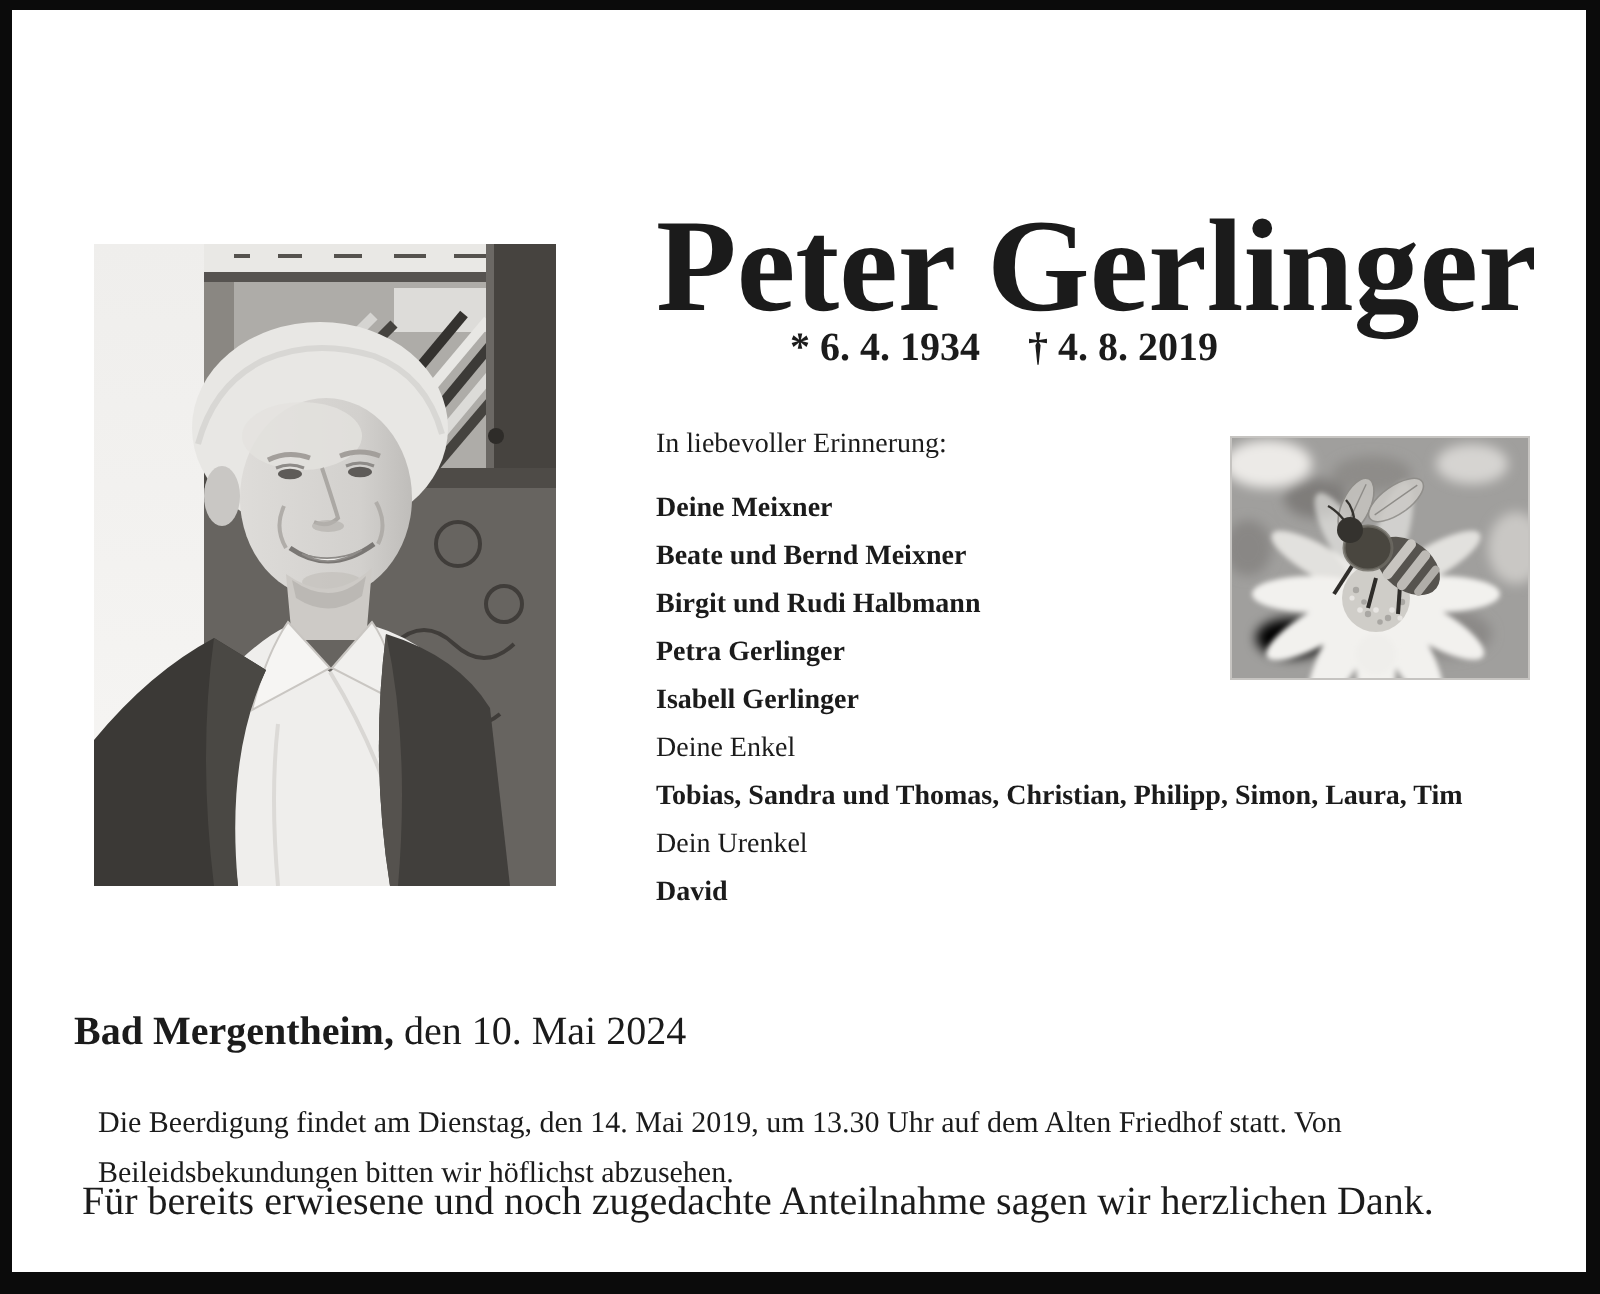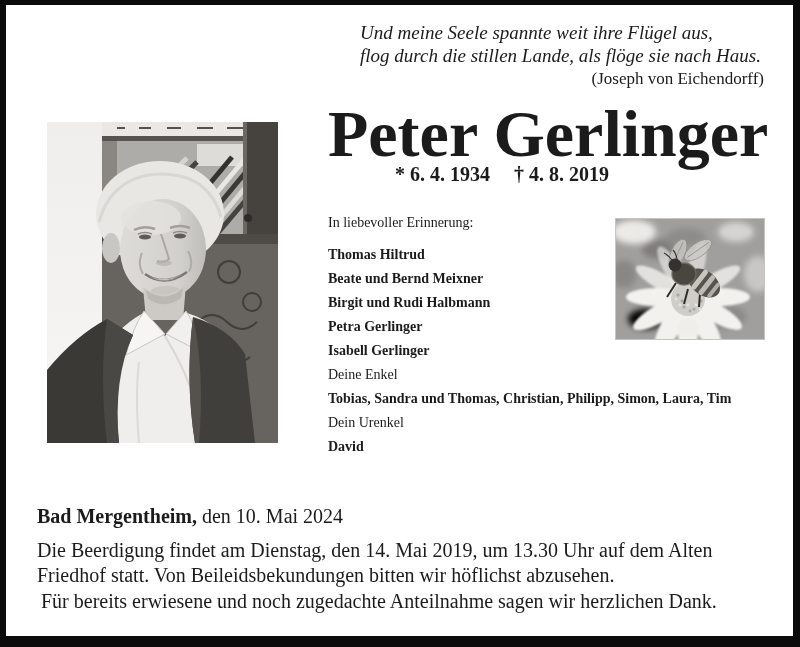--- a/index.html
+++ b/index.html
@@ -35,33 +35,28 @@
   .memorial{position:absolute;left:322px;top:206px;width:472px;font-size:14px;line-height:24px;}
   .memorial .intro{margin-bottom:8px;}
   .bold{font-weight:bold;}
 
   
   .flower{position:absolute;left:609px;top:213px;width:148px;height:120px;border:1px solid #c6c4c1;box-sizing:content-box;}
   .flower svg{display:block;}
 
   
   .placeline{position:absolute;left:31px;top:500px;font-size:20px;line-height:23px;white-space:nowrap;}
-  .funeral{position:absolute;left:31px;top:533px;width:692px;font-size:20px;line-height:25px;margin:0;}
+  .funeral{position:absolute;left:31px;top:533px;width:692px;font-size:15px;line-height:25px;margin:12px;}
   .thanks{position:absolute;left:31px;top:581px;font-size:20px;line-height:23px;margin:4px;white-space:nowrap;}
 </style>
 </head>
 <body>
 
 <div class="page">
 
-  <div class="quote">
-    <div>Und meine Seele spannte weit ihre Flügel aus,</div>
-    <div>flog durch die stillen Lande, als flöge sie nach Haus.</div>
-    <div class="attr">(Joseph von Eichendorff)</div>
-  </div>
 
   <div class="portrait">
     <svg width="231" height="321" viewBox="0 0 231 321">
       <defs>
         <linearGradient id="faceShade" x1="0" y1="0" x2="1" y2="0">
           <stop offset="0" stop-color="#dedcd9"></stop>
             <stop offset="0.7" stop-color="#d2d0cd"></stop>
             <stop offset="1" stop-color="#bfbdba"></stop>
         </linearGradient>
         <linearGradient id="wallShade" x1="0" y1="0" x2="0" y2="1">
@@ -150,21 +145,21 @@
 
   <div class="titleblock">
     <div class="deceased-name">Peter Gerlinger</div>
     <div class="dates">
       <span class="birth">* 6. 4. 1934</span><span>† 4. 8. 2019</span>
     </div>
   </div>
 
   <div class="memorial">
     <div class="intro">In liebevoller Erinnerung:</div>
-    <div class="bold">Thomas Hiltrud</div>
+    <div class="bold">Deine Meixner</div>
     <div class="bold">Beate und Bernd Meixner</div>
     <div class="bold">Birgit und Rudi Halbmann</div>
     <div class="bold">Petra Gerlinger</div>
     <div class="bold">Isabell Gerlinger</div>
     <div>Deine Enkel</div>
     <div class="bold">Tobias, Sandra und Thomas, Christian, Philipp, Simon, Laura, Tim</div>
     <div>Dein Urenkel</div>
     <div class="bold">David</div>
   </div>
 

